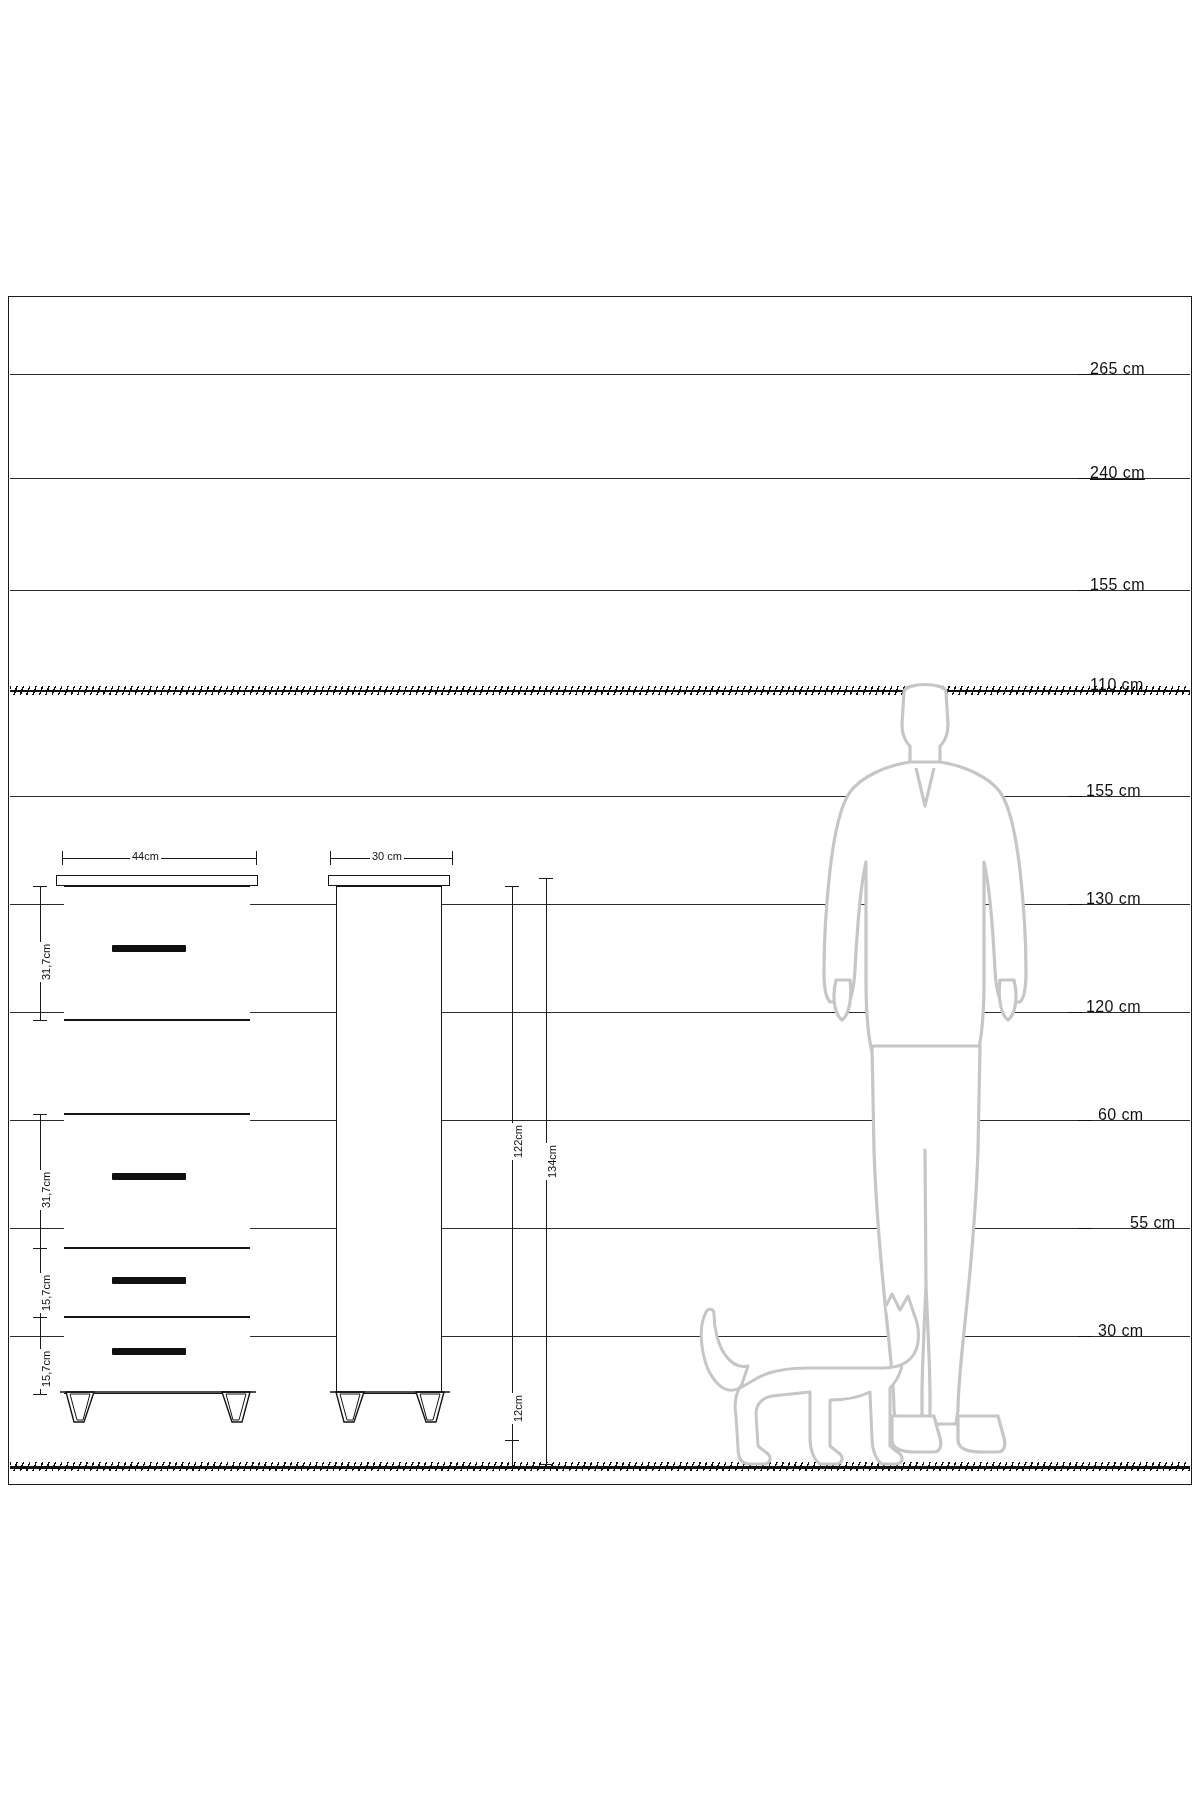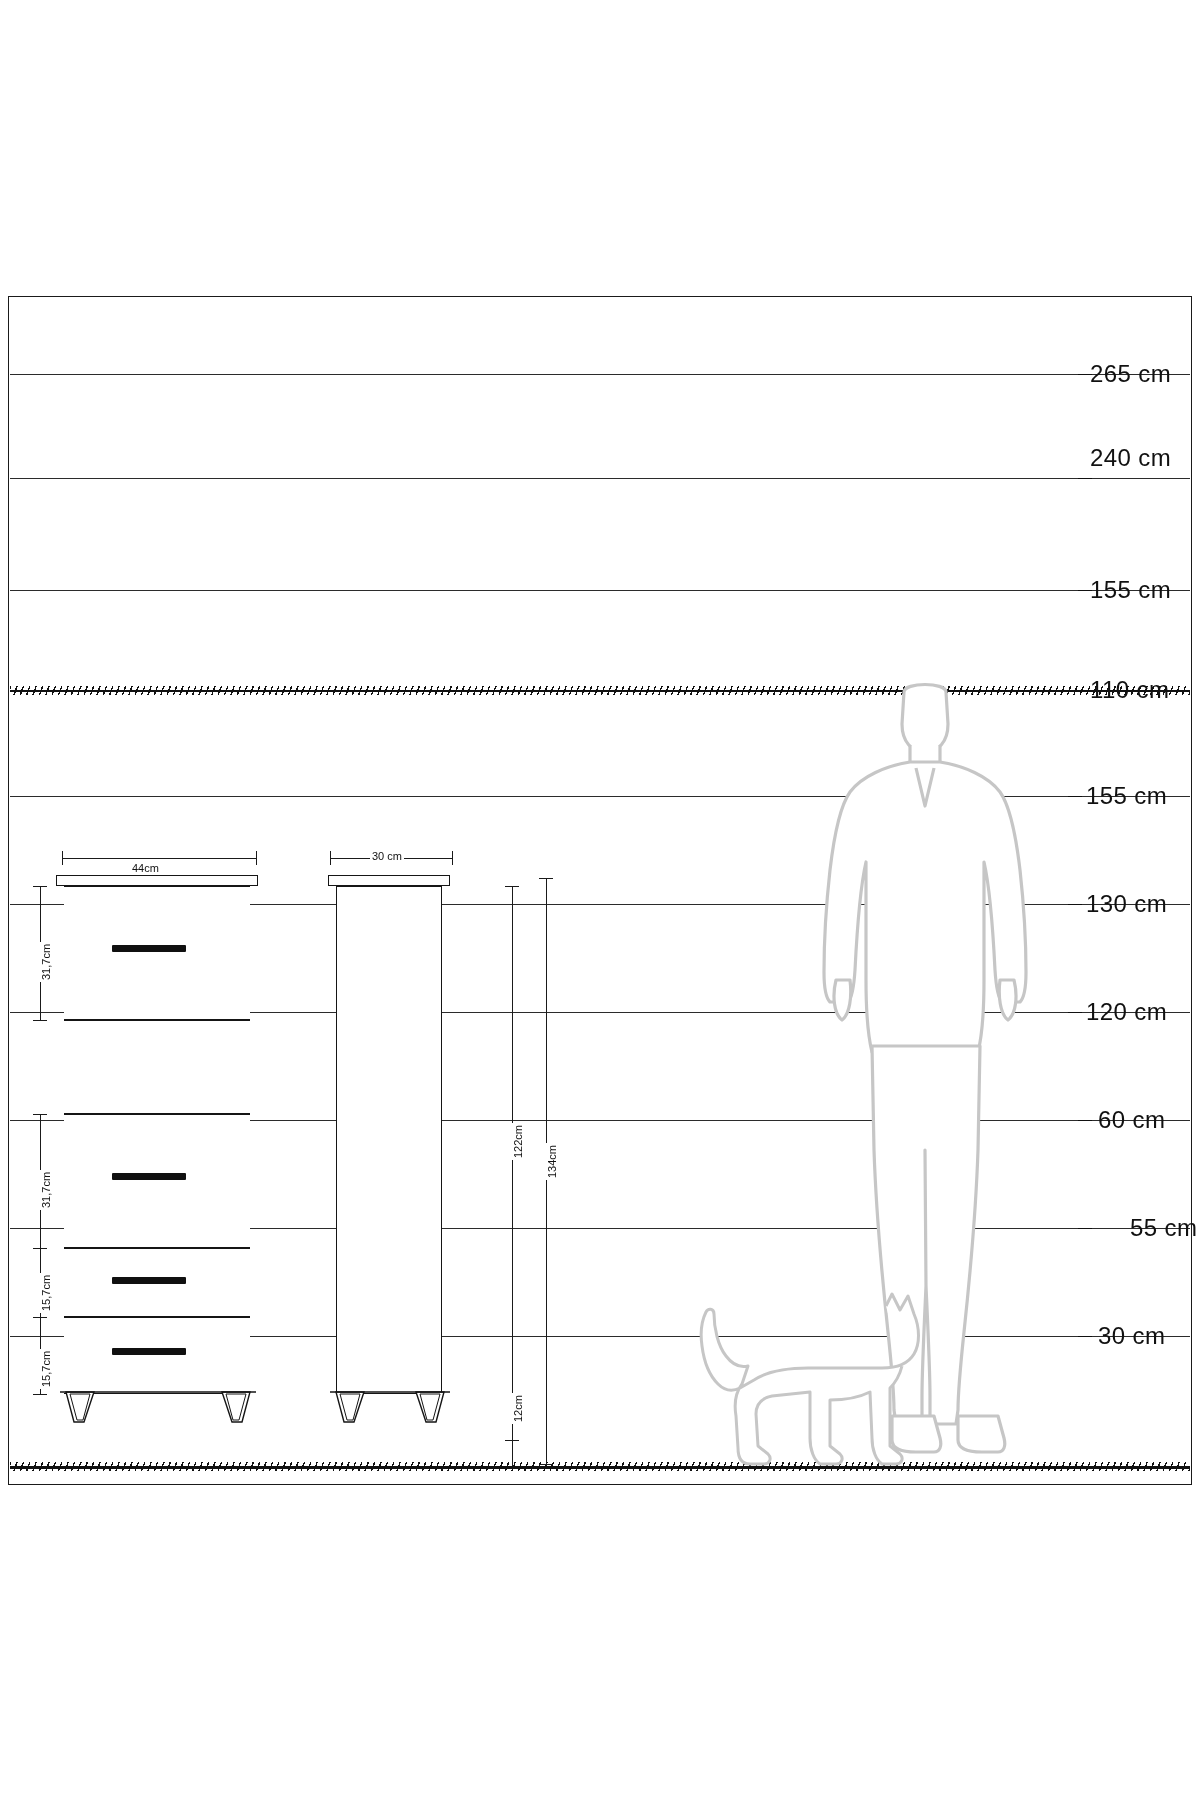--- a/index.html
+++ b/index.html
@@ -53,21 +53,21 @@
     position: absolute;
     left: 10px;
     width: 1180px;
     height: 9px;
     background-image:
       repeating-linear-gradient(110deg, #111 0px, #111 1.4px, transparent 1.4px, transparent 6px);
   }
 
   .scale-label {
     position: absolute;
-    font-size: 24px;
+    font-size: 16px;
     letter-spacing: 0.4px;
     color: #111111;
     white-space: nowrap;
     text-align: left;
   }
   .tickmark {
     position: absolute;
     width: 14px;
     height: 0;
     border-top: 1.6px solid #111111;
@@ -215,21 +215,21 @@
   <div class="hline" style="top:1228px;"></div>
   <div class="hline" style="top:1336px;"></div>
 
   <div class="hatch" style="top:1462px;"></div>
   <div class="hline floor" style="top:1466px;"></div>
 
   <div class="tickmark" style="left:1078px; top:374px;"></div>
   <div class="scale-label" style="left:1090px; top:360px;">265 cm</div>
 
   <div class="tickmark" style="left:1078px; top:478px;"></div>
-  <div class="scale-label" style="left:1090px; top:444px;">240 cm</div>
+  <div class="scale-label" style="left:1090px; top:464px;text-decoration:underline;">240 cm</div>
 
   <div class="tickmark" style="left:1078px; top:590px;"></div>
   <div class="scale-label" style="left:1090px; top:576px;">155 cm</div>
 
   <div class="tickmark" style="left:1078px; top:690px;"></div>
   <div class="scale-label" style="left:1090px; top:676px;">110 cm</div>
 
   <div class="tickmark" style="left:1068px; top:796px;"></div>
   <div class="scale-label" style="left:1086px; top:782px;">155 cm</div>
 
@@ -244,21 +244,21 @@
 
   <div class="tickmark" style="left:1078px; top:1228px;"></div>
   <div class="scale-label" style="left:1130px; top:1214px;">55 cm</div>
 
   <div class="tickmark" style="left:1078px; top:1336px;"></div>
   <div class="scale-label" style="left:1098px; top:1322px;">30 cm</div>
 
   <div class="dimline-h" style="left:62px; top:858px; width:194px;"></div>
   <div class="dimcap" style="left:62px; top:851px; height:14px;"></div>
   <div class="dimcap" style="left:256px; top:851px; height:14px;"></div>
-  <div class="dimtext" style="left:130px; top:850px;margin-top:12px;">44cm</div>
+  <div class="dimtext" style="left:130px; top:850px;">44cm</div>
 
   <div class="dimline-h" style="left:330px; top:858px; width:122px;"></div>
   <div class="dimcap" style="left:330px; top:851px; height:14px;"></div>
   <div class="dimcap" style="left:452px; top:851px; height:14px;"></div>
   <div class="dimtext" style="left:370px; top:850px;">30 cm</div>
 
   <div class="cabA">
     <div class="top-cap"></div>
     <div class="body"></div>
 

